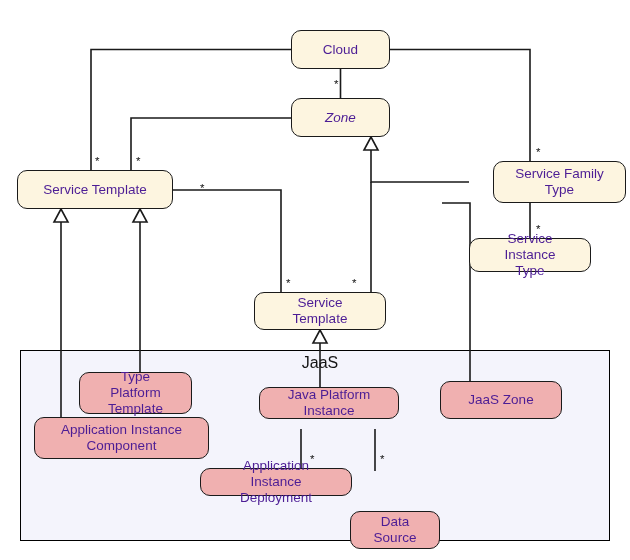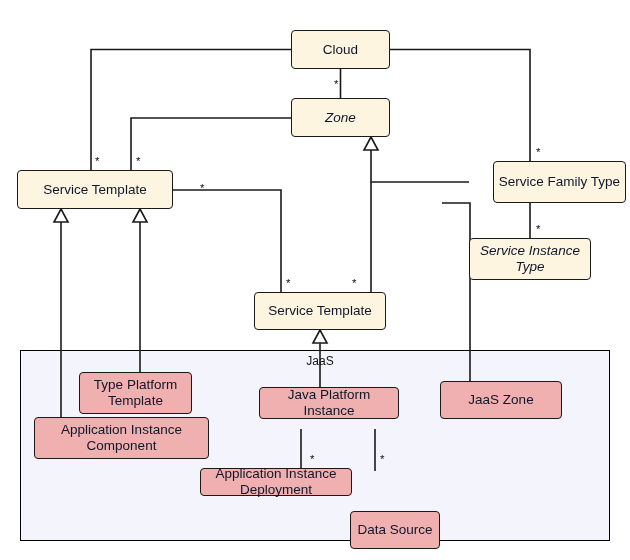--- a/index.html
+++ b/index.html
@@ -29,45 +29,45 @@
     border: 1.6px solid #000000;
   }
   .node {
     position: absolute;
     box-sizing: border-box;
     display: flex;
     align-items: center;
     justify-content: center;
     text-align: center;
     border: 1.5px solid #1a1a1a;
-    border-radius: 4px;
+    border-radius: 10px;
     font-size: 13.5px;
-    color: #0f172a;
+    color: #4c1d95;
     line-height: 1.18;
-    padding: 2px 4px;
+    padding: 2px 21px;
   }
   .node.cream {
     background: #fdf5e0;
   }
   .node.pink {
     background: #f0b0b0;
   }
   .node.italic {
     font-style: italic;
   }
   .mult {
     position: absolute;
     font-size: 11.5px;
     color: #111111;
     line-height: 1;
     user-select: none;
   }
   .edge-label {
     position: absolute;
-    font-size: 12px;
+    font-size: 16px;
     color: #141414;
     line-height: 1;
     background: transparent;
   }
 </style>
 </head>
 <body>
 
 <div id="canvas">
 
@@ -111,21 +111,21 @@
     </g>
   </svg>
 
   <div class="edge-label" id="package-label" style="left: 300px; top: 355px; width: 40px; text-align: center;">JaaS</div>
 
   <div id="nodes-layer">
       <div class="node cream" style="left: 291px; top: 30px; width: 99px; height: 39px;">Cloud</div>
       <div class="node cream italic" style="left: 291px; top: 98px; width: 99px; height: 39px;">Zone</div>
       <div class="node cream" style="left: 17px; top: 170px; width: 156px; height: 39px;">Service Template</div>
       <div class="node cream" style="left: 493px; top: 161px; width: 133px; height: 42px;">Service Family Type</div>
-      <div class="node cream" style="left: 469px; top: 238px; width: 122px; height: 42px; font-style: italic;">Service Instance Type</div>
+      <div class="node cream" style="left: 469px; top: 238px; width: 122px; height: 34px;">Service Instance Type</div>
       <div class="node cream" style="left: 254px; top: 292px; width: 132px; height: 38px;">Service Template</div>
       <div class="node pink" style="left: 79px; top: 372px; width: 113px; height: 42px;">Type Platform Template</div>
       <div class="node pink" style="left: 34px; top: 417px; width: 175px; height: 42px;">Application Instance Component</div>
       <div class="node pink" style="left: 259px; top: 387px; width: 140px; height: 32px;">Java Platform Instance</div>
       <div class="node pink" style="left: 440px; top: 381px; width: 122px; height: 38px;">JaaS Zone</div>
       <div class="node pink" style="left: 200px; top: 468px; width: 152px; height: 28px;">Application Instance Deployment</div>
       <div class="node pink" style="left: 350px; top: 471px; width: 90px; height: 38px; margin-top: 40px;">Data Source</div>
     </div>
   <div id="mult-layer">
       <div class="mult" style="left: 334px; top: 79px;">*</div>

